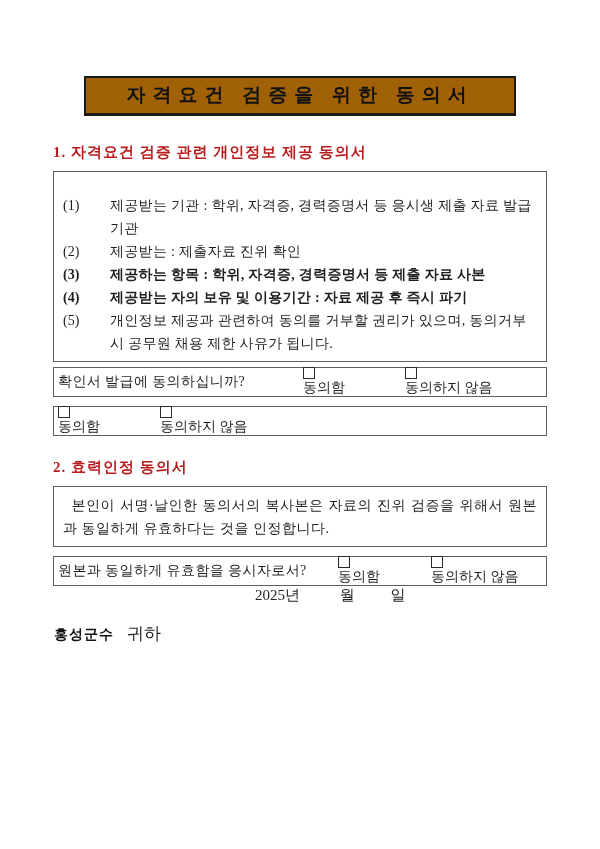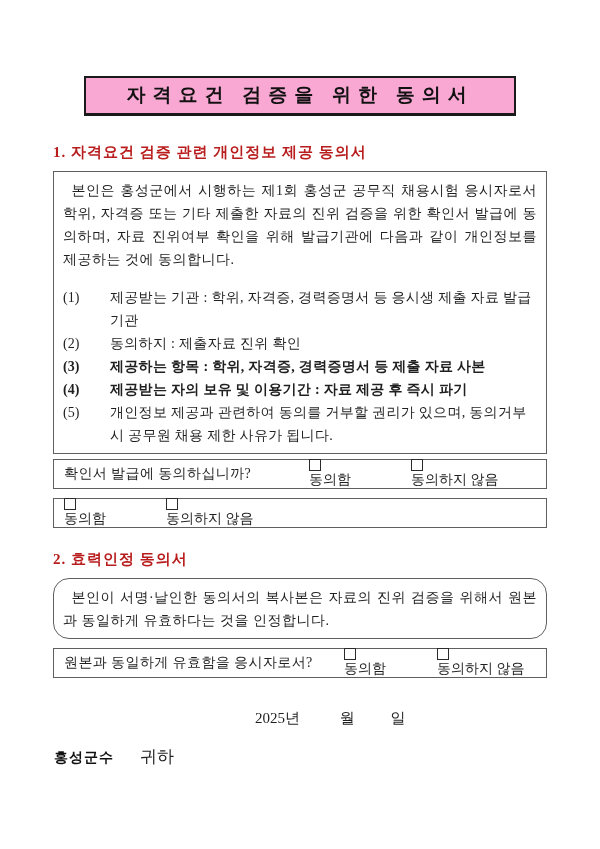--- a/index.html
+++ b/index.html
@@ -11,21 +11,21 @@
     overflow: hidden;
   }
   .page {
     width: 600px; height: 849px;
     padding: 76px 53px 0 53px;
     background: #ffffff;
   }
   
   .title-box {
     margin: 0 31px;
-    background: #f9a8d4;
+    background: #a16207;
     border: 2px solid #1a1a1a;
     border-bottom-width: 3px;
     text-align: center;
     padding: 4px 0 5px 0;
   }
   .title-box .title-text {
     font-size: 19px;
     font-weight: bold;
     letter-spacing: 7px;
     color: #111;
@@ -41,90 +41,89 @@
   .sec1-heading { margin-top: 27px; }
   .sec2-heading { margin-top: 22px; }
   
   .box {
     border: 1.5px solid #5f5f5f;
     padding: 7px 9px 6px 9px;
     font-size: 14px;
     line-height: 23px;
   }
   .box1 { margin-top: 9px; }
-  .box2 { margin-top: 9px; border-radius: 16px; }
+  .box2 { margin-top: 9px; }
   .para {
     text-indent: 0.6em;
     text-align: justify;
     letter-spacing: 0.5px;
   }
   .items { margin-top: 15px; }
   .item { display: flex; }
   .item .num { flex: 0 0 30px; }
   .item .txt { flex: 1; letter-spacing: 0.3px; margin-left: 17px; }
   .item.bold .num, .item.bold .txt { font-weight: bold; }
   
   .qrow {
     border: 1.5px solid #5f5f5f;
     height: 30px;
     display: flex;
     align-items: center;
-    padding: 0 10px;
+    padding: 0 4px;
     font-size: 14px;
   }
   .qrow1 { margin-top: 5px; }
   .qrow2 { margin-top: 9px; }
   .qrow3 { margin-top: 9px; }
   .qtext { letter-spacing: 0.4px; }
   .qrow1 .qtext, .qrow2 .qtext { width: 245px; }
   .qrow3 .qtext { width: 280px; }
   .opt { display: flex; align-items: flex-start; flex-direction: column; }
   .qrow1 .opt1, .qrow2 .opt1 { width: 102px; }
   .qrow3 .opt1 { width: 93px; }
   .cb {
     width: 12px; height: 12px;
     border: 1.5px solid #2b2b2b;
     background: #fff;
     display: inline-block;
     margin-right: 8px;
     flex: 0 0 auto;
   }
   
-  .sig-block { margin-top: 31px; margin-left: 202px; font-size: 15px; }
+  .sig-block { margin-left: 202px; font-size: 15px; }
   .sig-date span { display: inline-block; }
   .sig-date .month { margin-left: 36px; }
   .sig-date .day { margin-left: 32px; }
   .sig-name { margin-top: 13px; }
   .sig-name .sign { margin-left: 103px; }
   
   .footer { margin-top: 17px; margin-left: 1px; }
   .footer .recipient { font-size: 14px; font-weight: bold; letter-spacing: 1px; color: #111; }
-  .footer .honorific { font-size: 17px; margin-left: 22px; color: #222; }
+  .footer .honorific { font-size: 17px; margin-left: 9px; color: #222; }
 </style>
 </head>
 <body>
 
 <div class="page">
 
   <div class="title-box">
     <span class="title-text">자격요건 검증을 위한 동의서</span>
   </div>
 
   <div class="sec-heading sec1-heading">1. 자격요건 검증 관련 개인정보 제공 동의서</div>
 
   <div class="box box1">
-    <p class="para">본인은 홍성군에서 시행하는 제1회 홍성군 공무직 채용시험 응시자로서 학위, 자격증 또는 기타 제출한 자료의 진위 검증을 위한 확인서 발급에 동의하며, 자료 진위여부 확인을 위해 발급기관에 다음과 같이 개인정보를 제공하는 것에 동의합니다.</p>
     <div class="items">
       <div class="item">
         <span class="num">(1)</span>
         <span class="txt">제공받는 기관 : 학위, 자격증, 경력증명서 등 응시생 제출 자료 발급 기관</span>
       </div>
       <div class="item">
         <span class="num">(2)</span>
-        <span class="txt">동의하지 : 제출자료 진위 확인</span>
+        <span class="txt">제공받는 : 제출자료 진위 확인</span>
       </div>
       <div class="item bold">
         <span class="num">(3)</span>
         <span class="txt">제공하는 항목 : 학위, 자격증, 경력증명서 등 제출 자료 사본</span>
       </div>
       <div class="item bold">
         <span class="num">(4)</span>
         <span class="txt">제공받는 자의 보유 및 이용기간 : 자료 제공 후 즉시 파기</span>
       </div>
       <div class="item">

